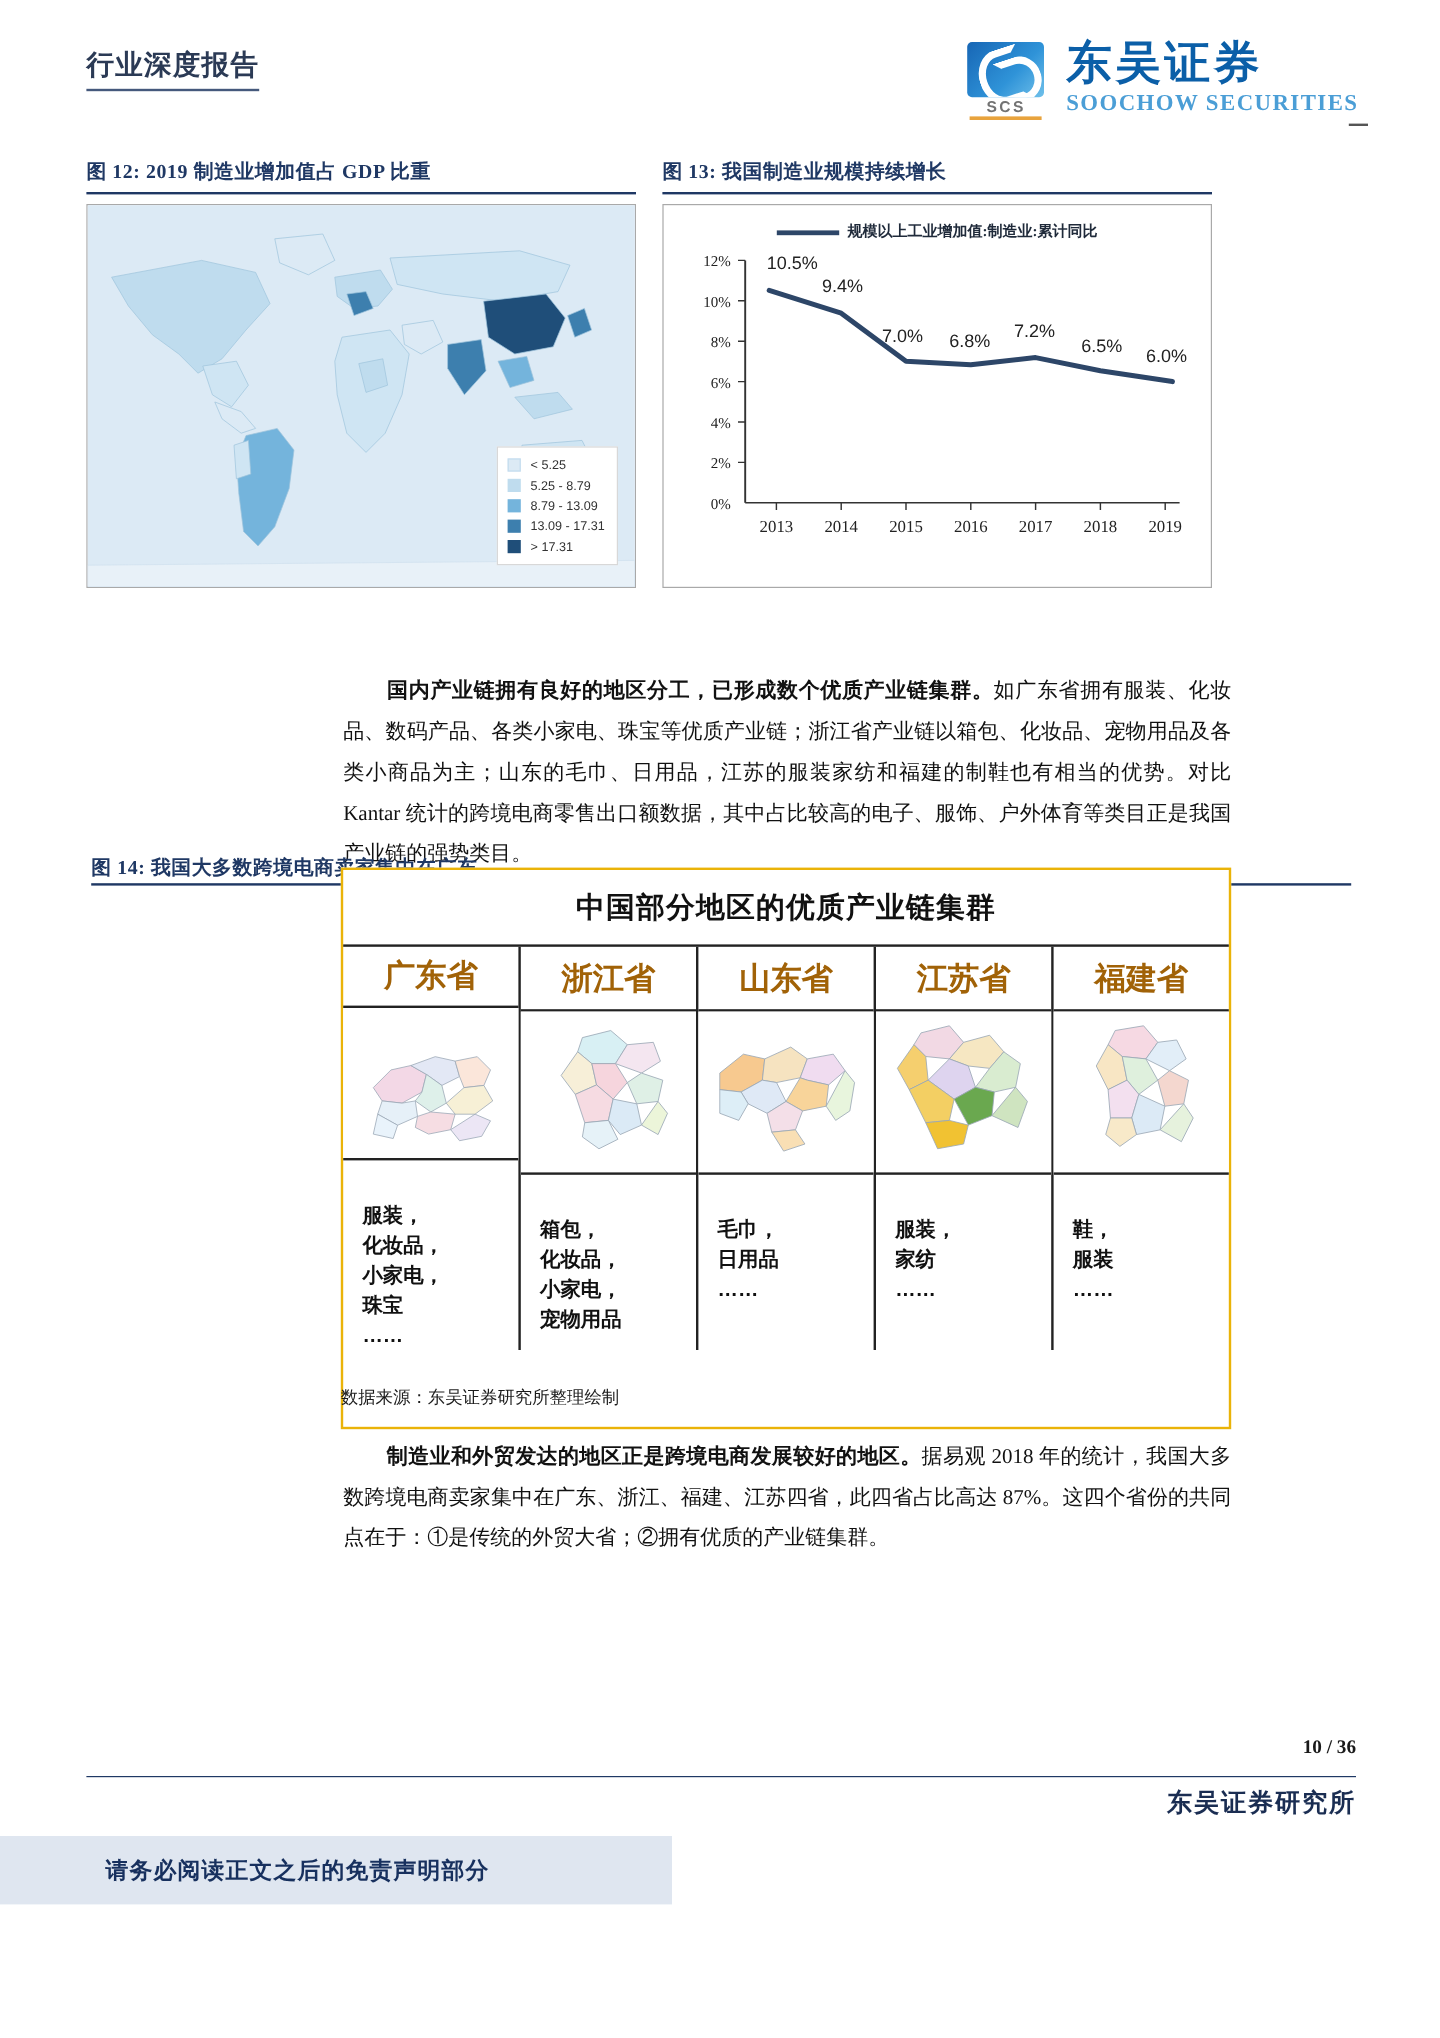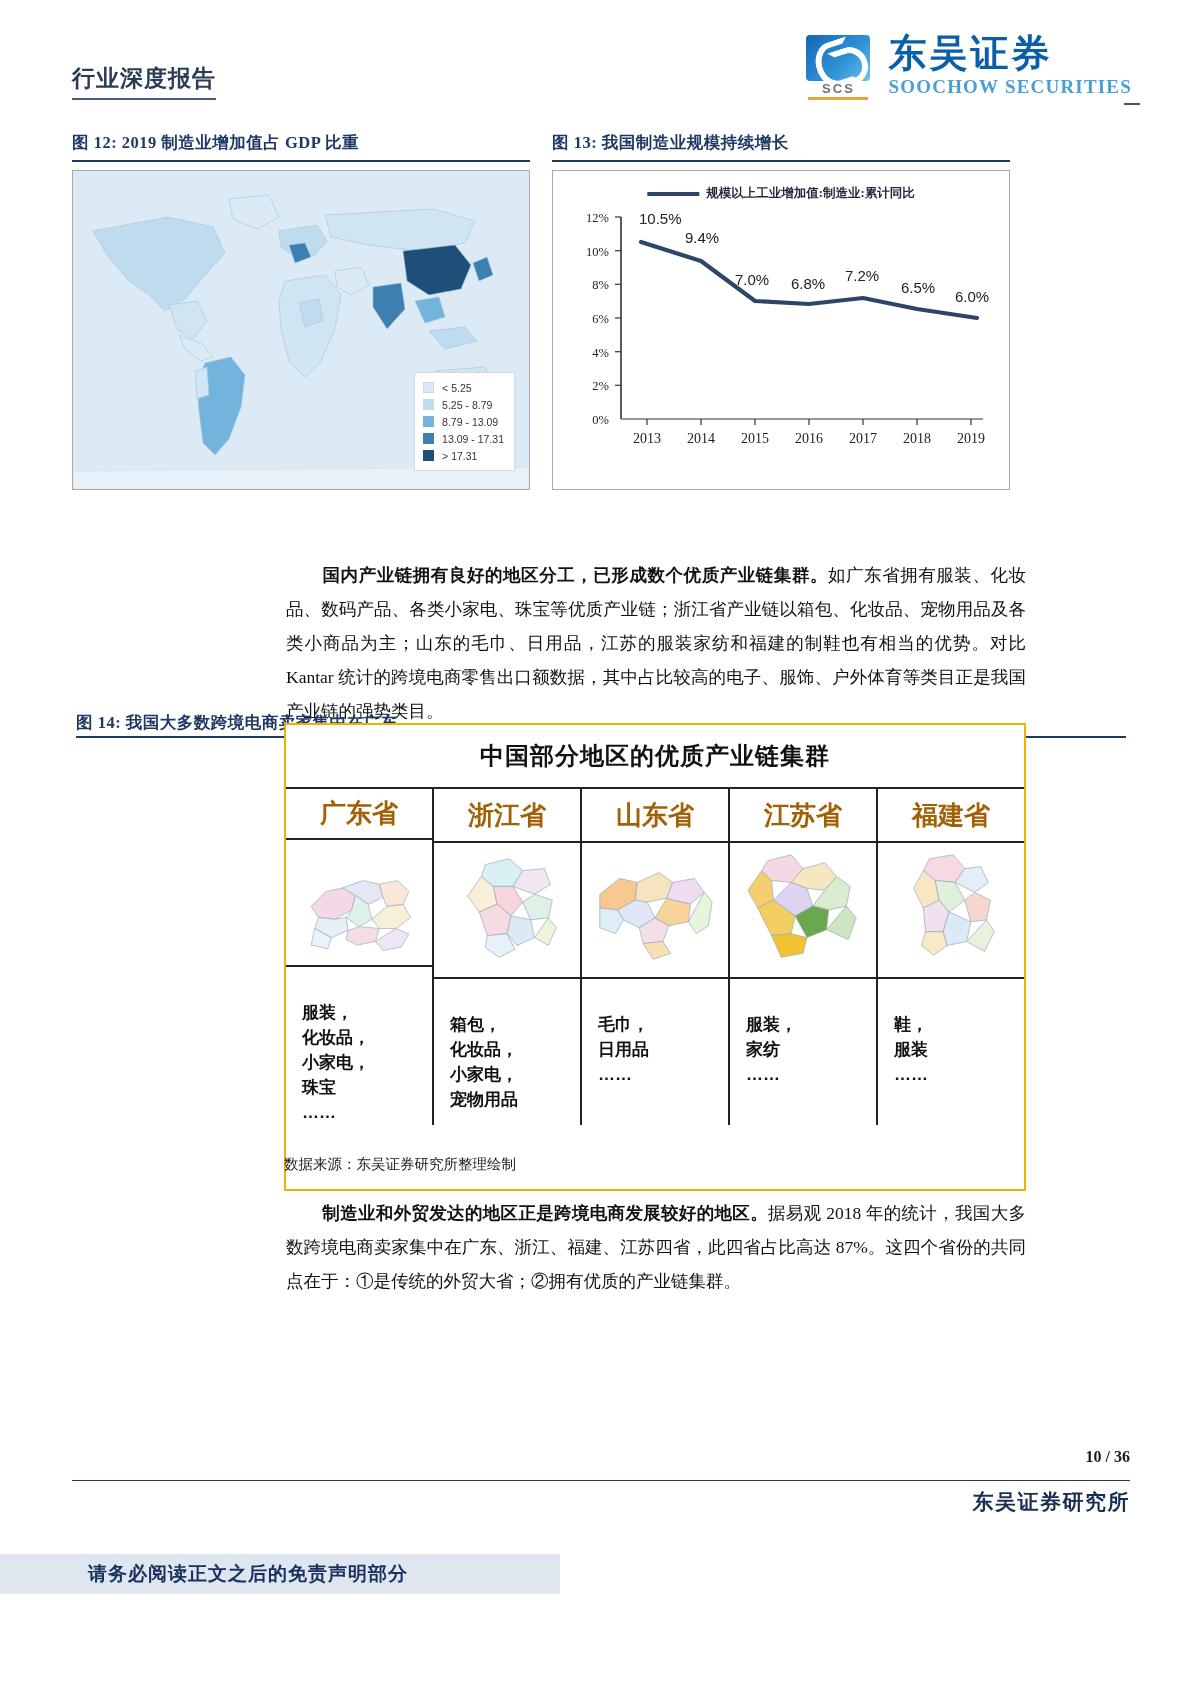--- a/index.html
+++ b/index.html
@@ -6,21 +6,21 @@
   html, body {
     width: 1200px; height: 1698px;
     background: #ffffff;
     font-family: "Liberation Serif", "DejaVu Serif", serif;
   }
   .page { position: relative; width: 1200px; height: 1698px; background: #fff; }
 
   
   .hdr { position: absolute; left: 0; top: 0; width: 1200px; height: 118px; }
   .hdr-title {
-    position: absolute; left: 72px; top: 63px;
+    position: absolute; left: 72px; top: 39px;
     font-size: 23px; font-weight: 700; color: #2b3a55;
     letter-spacing: 1px;
     border-bottom: 2.5px solid #45597c; padding-bottom: 4px;
   }
   .logo-wrap { position: absolute; right: 68px; top: 34px; display: flex; align-items: center; gap: 10px; }
   .logo-mark { width: 72px; height: 62px; position: relative; }
   .logo-badge {
     width: 64px; height: 46px; border-radius: 4px;
     background: linear-gradient(135deg,#1766b5 0%, #2f93d8 60%, #6fc0ea 100%);
     position: relative; overflow: hidden;
@@ -131,22 +131,22 @@
     position:absolute; right:70px; top:1448px;
     font-size:16px; font-weight:700; color:#1a1a1a; font-family:"Liberation Serif", serif;
   }
   .ftr-rule { position:absolute; left:72px; top:1480px; width:1058px; border-top:1.5px solid #1f3864; }
   .ftr-inst {
     position:absolute; right:70px; top:1488px;
     font-size:21px; font-weight:700; color:#1a2d52; letter-spacing:1.5px;
     font-family:"Liberation Serif", serif;
   }
   .ftr-band {
-    position:absolute; left:0; top:1530px; width:560px; height:40px;
-    background:#dfe6f0; display:flex; align-items:center;margin-top:24px;
+    position:absolute; left:0; top:1530px; width:560px; height:57px;
+    background:#dfe6f0; display:flex; align-items:center;
   }
   .ftr-band span {
     margin-left:88px; font-size:19px; font-weight:700; color:#17305e; letter-spacing:1px;
     font-family:"Liberation Serif", serif;
   }
 </style>
 </head>
 <body>
 
 <div class="page">

